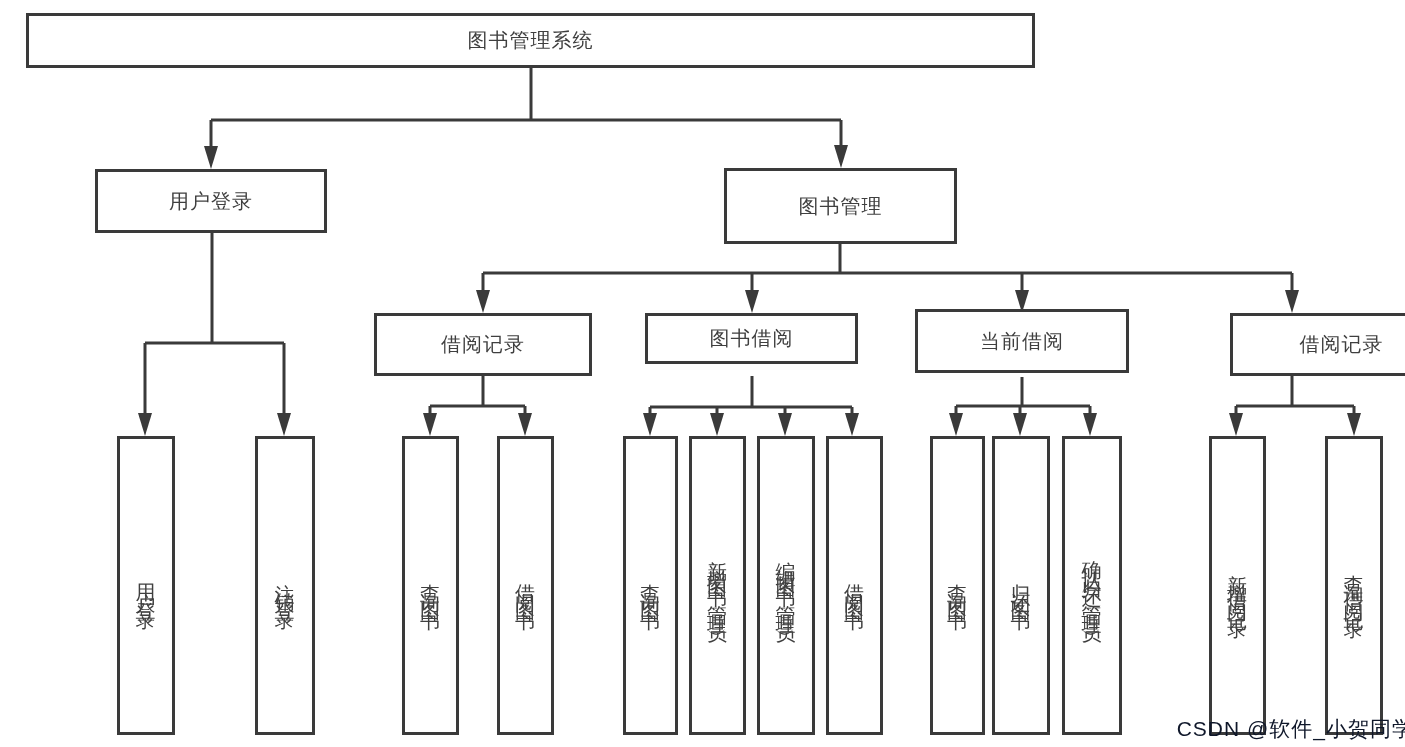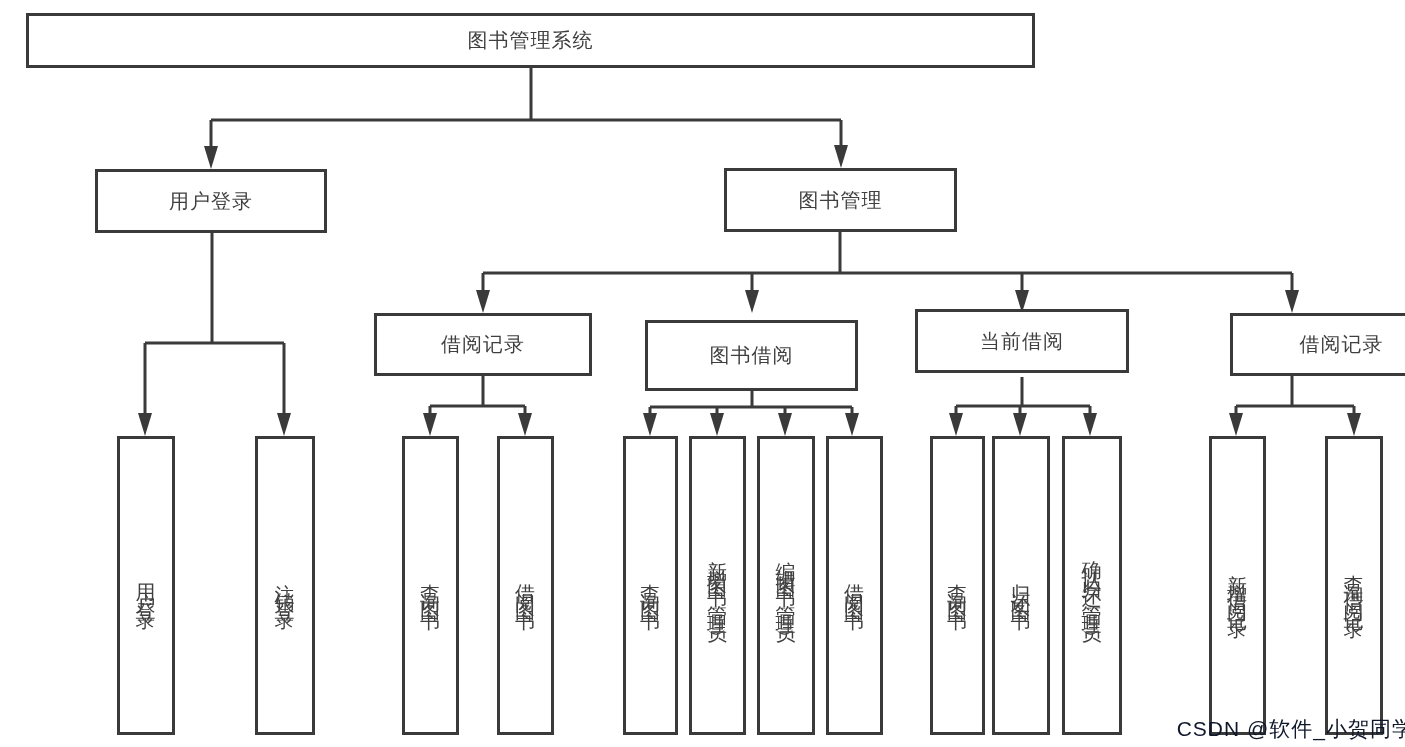--- a/index.html
+++ b/index.html
@@ -72,24 +72,24 @@
       <polygon points="1071,413 1085,413 1078,436"></polygon>
 
       <polygon points="1217,413 1231,413 1224,436"></polygon>
       <polygon points="1335,413 1349,413 1342,436"></polygon>
     </g>
   </svg>
 
   <div class="box h" style="left:14px;top:13px;width:1009px;height:55px">图书管理系统</div>
 
   <div class="box h" style="left:83px;top:169px;width:232px;height:64px">用户登录</div>
-  <div class="box h" style="left:712px;top:168px;width:233px;height:64px">图书管理</div>
+  <div class="box h" style="left:712px;top:168px;width:233px;height:76px">图书管理</div>
 
   <div class="box h" style="left:362px;top:313px;width:218px;height:63px">借阅记录</div>
-  <div class="box h" style="left:633px;top:320px;width:213px;height:71px">图书借阅</div>
+  <div class="box h" style="left:633px;top:313px;width:213px;height:51px">图书借阅</div>
   <div class="box h" style="left:903px;top:309px;width:214px;height:64px">当前借阅</div>
   <div class="box h" style="left:1218px;top:313px;width:223px;height:63px">借阅记录</div>
 
   <div class="box v" style="left:105px;top:436px;width:58px;height:299px">用户登录</div>
   <div class="box v" style="left:243px;top:436px;width:60px;height:299px">注销登录</div>
 
   <div class="box v" style="left:390px;top:436px;width:57px;height:299px">查询图书</div>
   <div class="box v" style="left:485px;top:436px;width:57px;height:299px">借阅图书</div>
 
   <div class="box v" style="left:611px;top:436px;width:55px;height:299px">查询图书</div>

